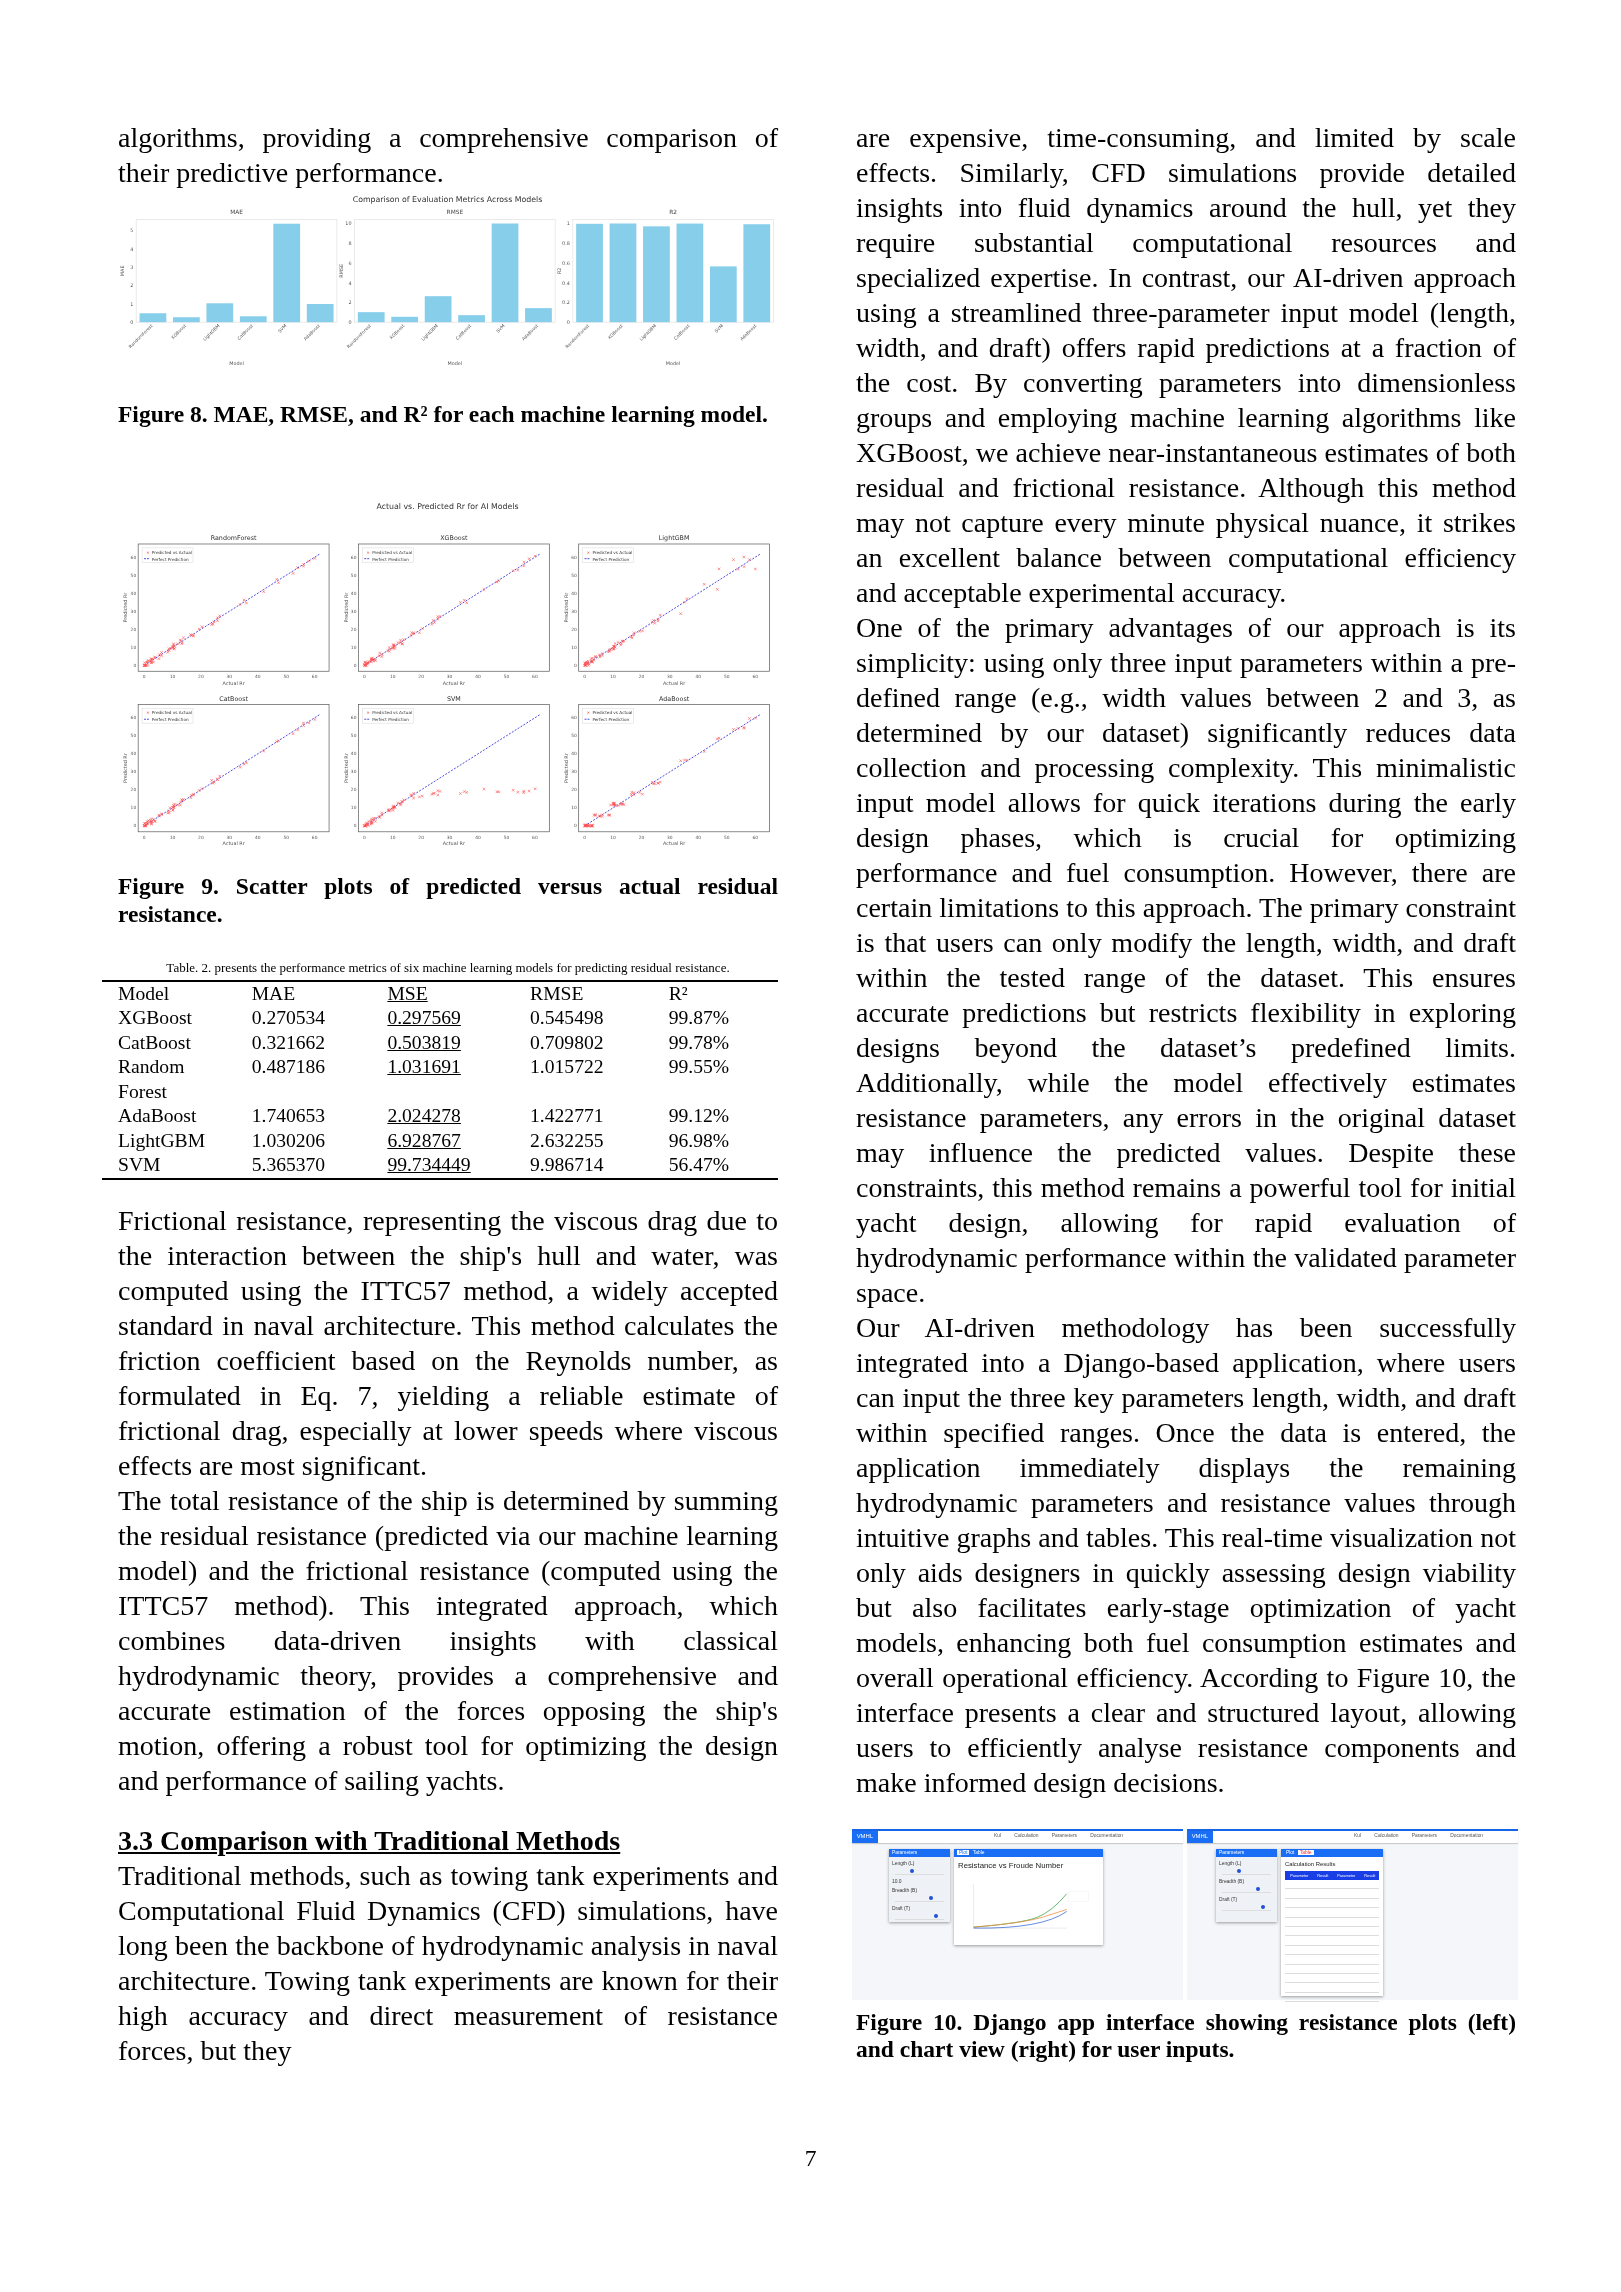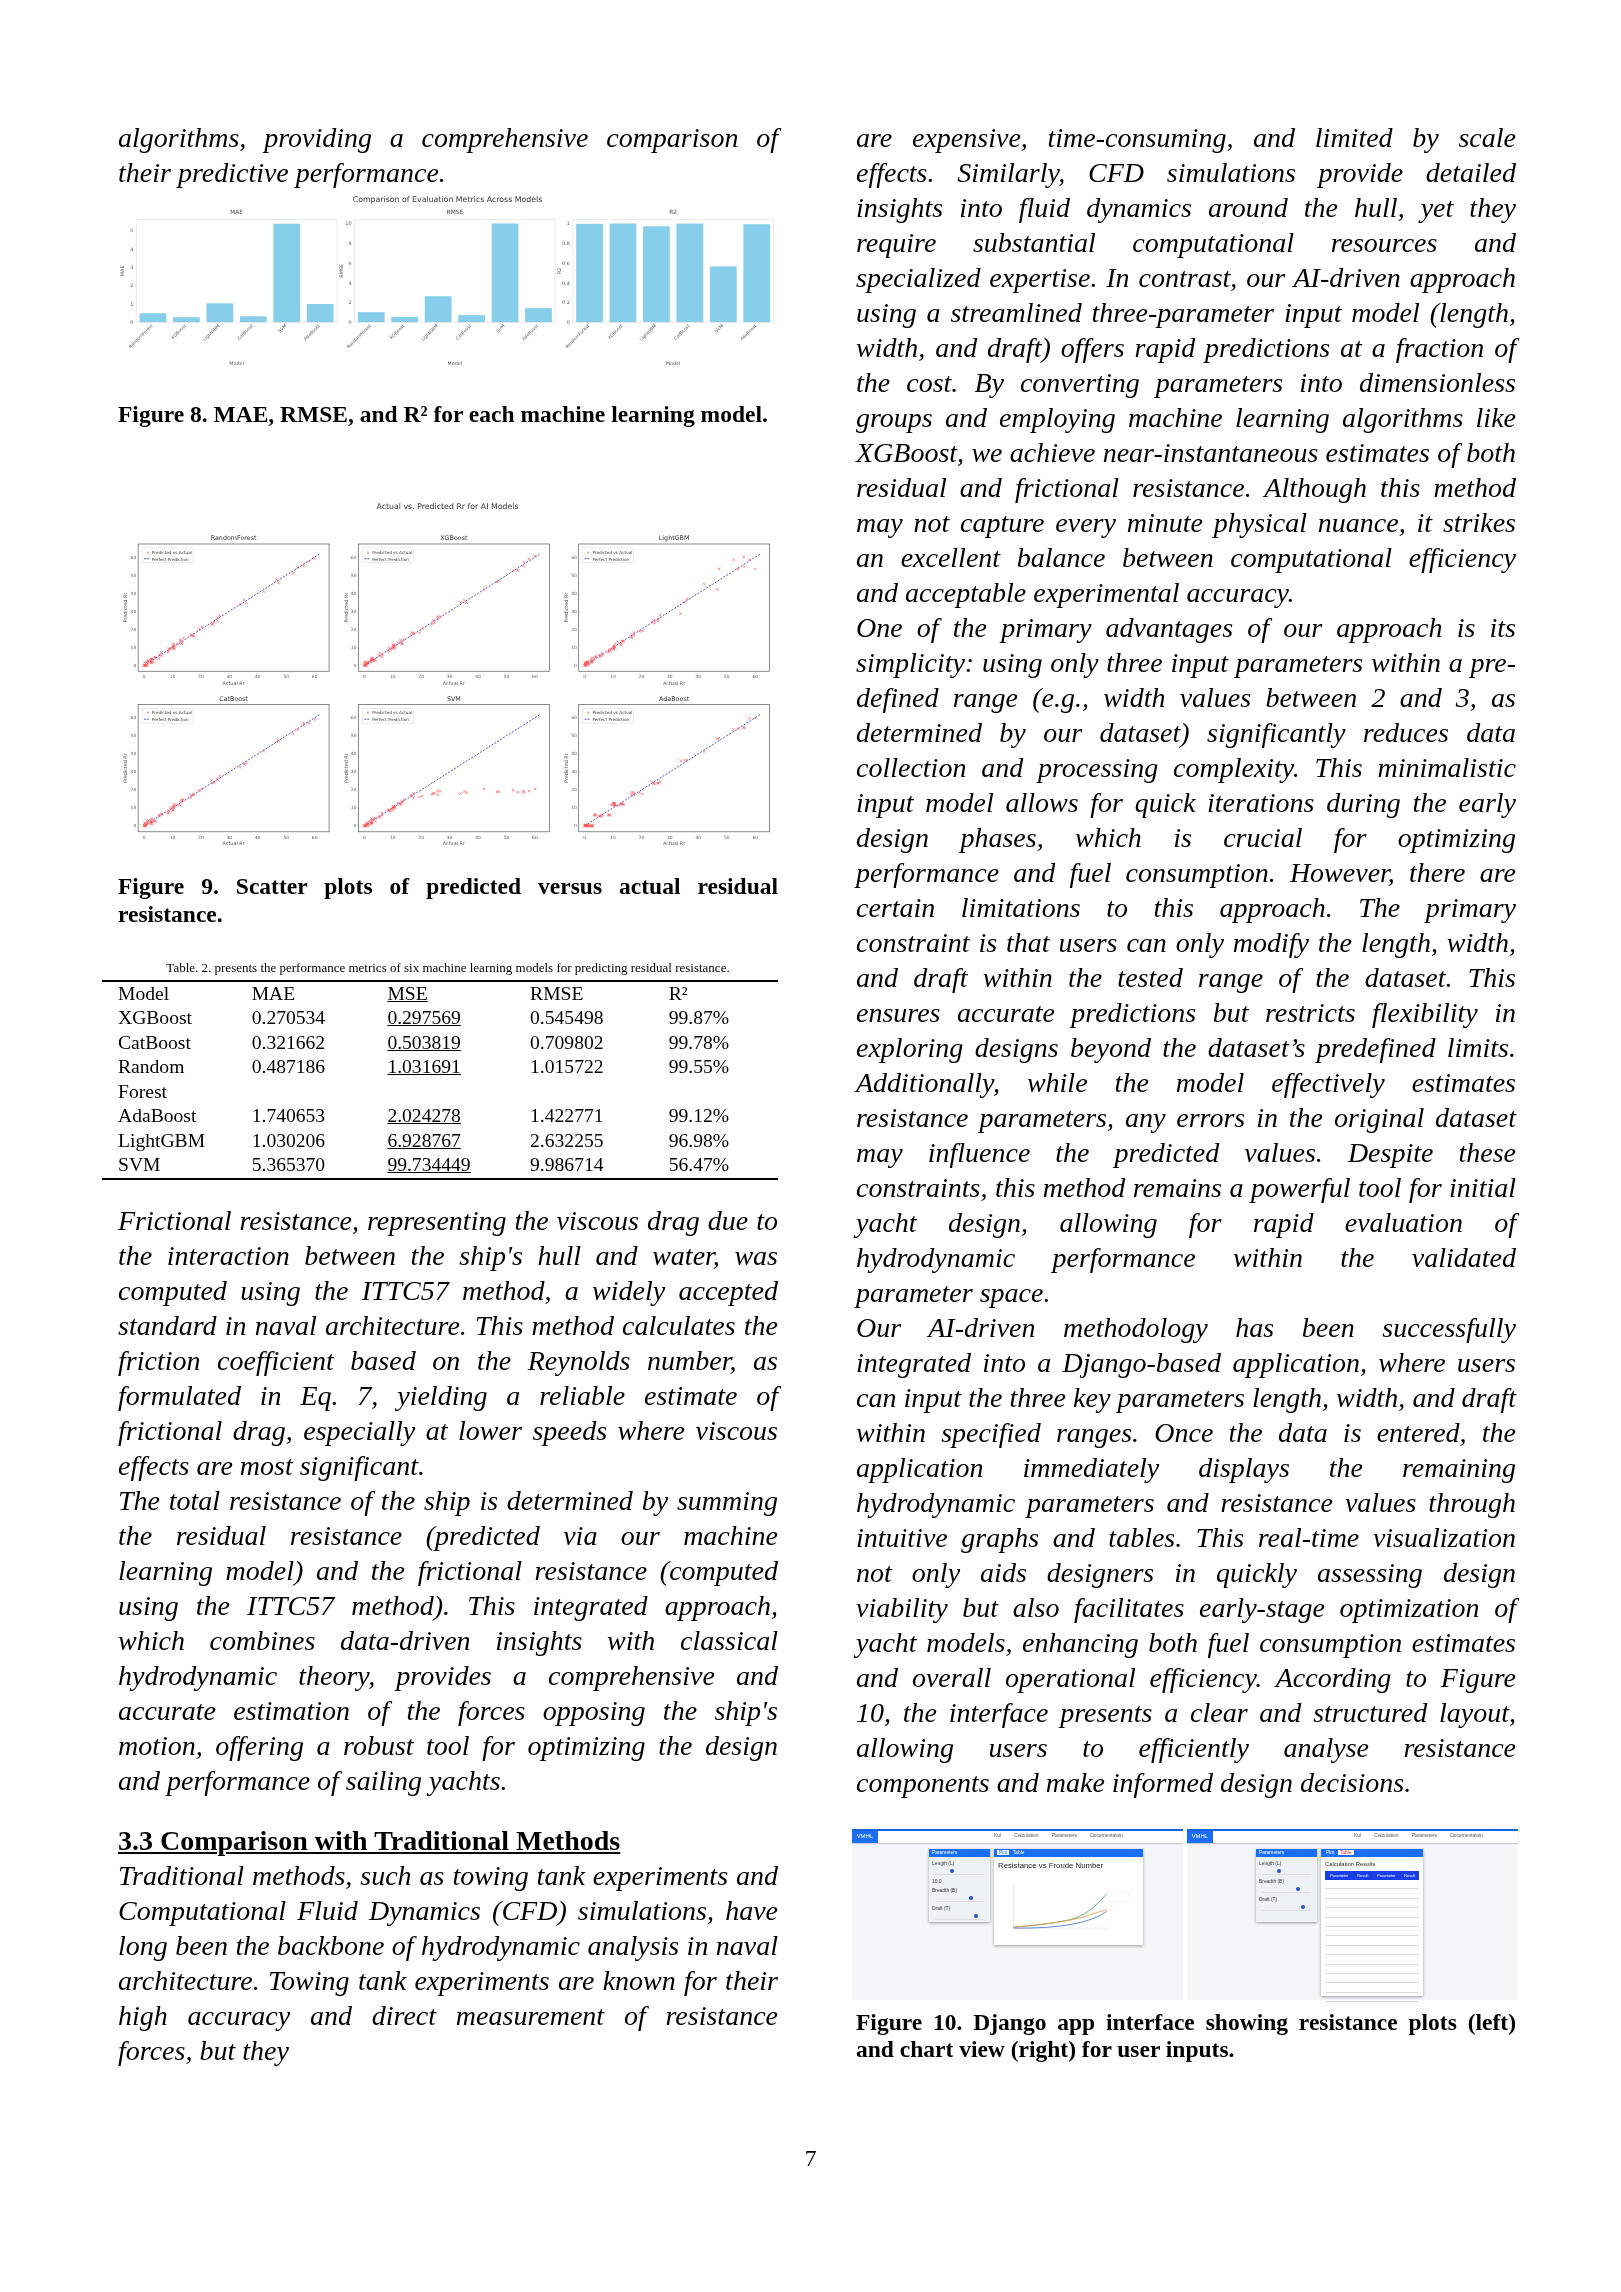--- a/index.html
+++ b/index.html
@@ -1,40 +1,40 @@
 <!DOCTYPE html>
 <html><head>
 <meta charset="utf-8">
 <style>
   html, body { margin: 0; padding: 0; background: #ffffff; }
   body { width: 1621px; height: 2293px; position: relative; overflow: hidden;
          font-family: "Liberation Serif", "DejaVu Serif", serif; color: #000; }
   .col { position: absolute; top: 120px; width: 660px; }
   .col-left { left: 118px; }
   .col-right { left: 856px; }
-  p.body { margin: 0; font-size: 28px; line-height: 35px; text-align: justify; font-style: italic; }
+  p.body { margin: 0; font-size: 28px; line-height: 35px; text-align: justify; }
   .caption { font-weight: bold; font-size: 23.5px; line-height: 27.4px; text-align: justify; margin: 0; }
   .h3 { font-weight: bold; font-size: 28px; line-height: 34px; margin: 0; text-decoration: underline; }
   .fig8 { position: relative; width: 660px; height: 186px; margin-top: 2px; }
   .fig9 { position: relative; width: 660px; height: 372px; margin-top: 69px; }
   .table-cap { font-size: 13px; line-height: 22.5px; text-align: center; margin-top: 29px; }
   table.metrics { width: 676px; border-collapse: collapse; font-size: 19.6px; line-height: 24.5px;
                   border-top: 2px solid #000; border-bottom: 2px solid #000; margin-left: -15.7px; }
   table.metrics td { padding: 0 0 0 15.7px; vertical-align: top; }
   table.metrics td.c0 { width: 118px; }
   table.metrics td.c1 { width: 120px; }
   table.metrics td.c2 { width: 127px; text-decoration: underline; }
   table.metrics td.c3 { width: 123px; }
   .page-num { position: absolute; top: 2145px; left: 0; width: 1621px; text-align: center; font-size: 23.5px; }
   .fig10 { position: relative; width: 667px; height: 172px; margin-top: 29px; margin-left: -3.9px; }
   .app { position: absolute; top: 0; width: 331px; height: 169px; background: #f4f6f9; border-top: 2px solid #1565e6; }
   .app .nav { height: 11.8px; background: #fff; position: relative; box-shadow: 0 1px 1px #ccc; }
   .app .brand { position: absolute; left: 0; top: 0; width: 25.5px; height: 11.8px; background: #1a6ef5; color:#fff; font: 5.9px "Liberation Sans", sans-serif; line-height: 11.8px; text-align:center; }
   .app .navlinks { position: absolute; left: 142px; top: 2px; font: 4.9px "Liberation Sans", sans-serif; color:#555; word-spacing: 11.8px; }
-  .panel { position: absolute; background: #fff; box-shadow: 0 1px 2.9px #999; margin-left: 40px; }
+  .panel { position: absolute; background: #fff; box-shadow: 0 1px 2.9px #999; }
   .panel-head { height: 8.8px; background: #1a6ef5; color: #fff; font: 4.9px "Liberation Sans", sans-serif; line-height: 8.8px; padding-left: 2.9px; }
   .param-panel { background: #eef1f5; }
   .plabel { font: 4.9px "Liberation Sans", sans-serif; color:#333; margin: 3.9px 0 0 2.9px; }
   .slider { position: relative; height: 5.9px; margin: 2px 5.9px; border-bottom: 1px solid #ddd; }
   .slider .knob { position: absolute; top: 1px; width: 3.9px; height: 3.9px; border-radius: 50%; background: #2151d6; }
   .ptitle { font: 7.8px "Liberation Sans", sans-serif; color:#222; margin: 3.9px 3.9px; }
   .rtable { border-collapse: collapse; font: 3.9px "Liberation Sans", sans-serif; color:#444; margin: 0 3.9px; width: 94px; }
   .rtable th { background: #1a3ee6; color:#fff; height: 6.9px; font-weight: normal; }
   .rtable td { height: 6.4px; border-bottom: 1px solid #ddd; text-align: center; }
 </style>

